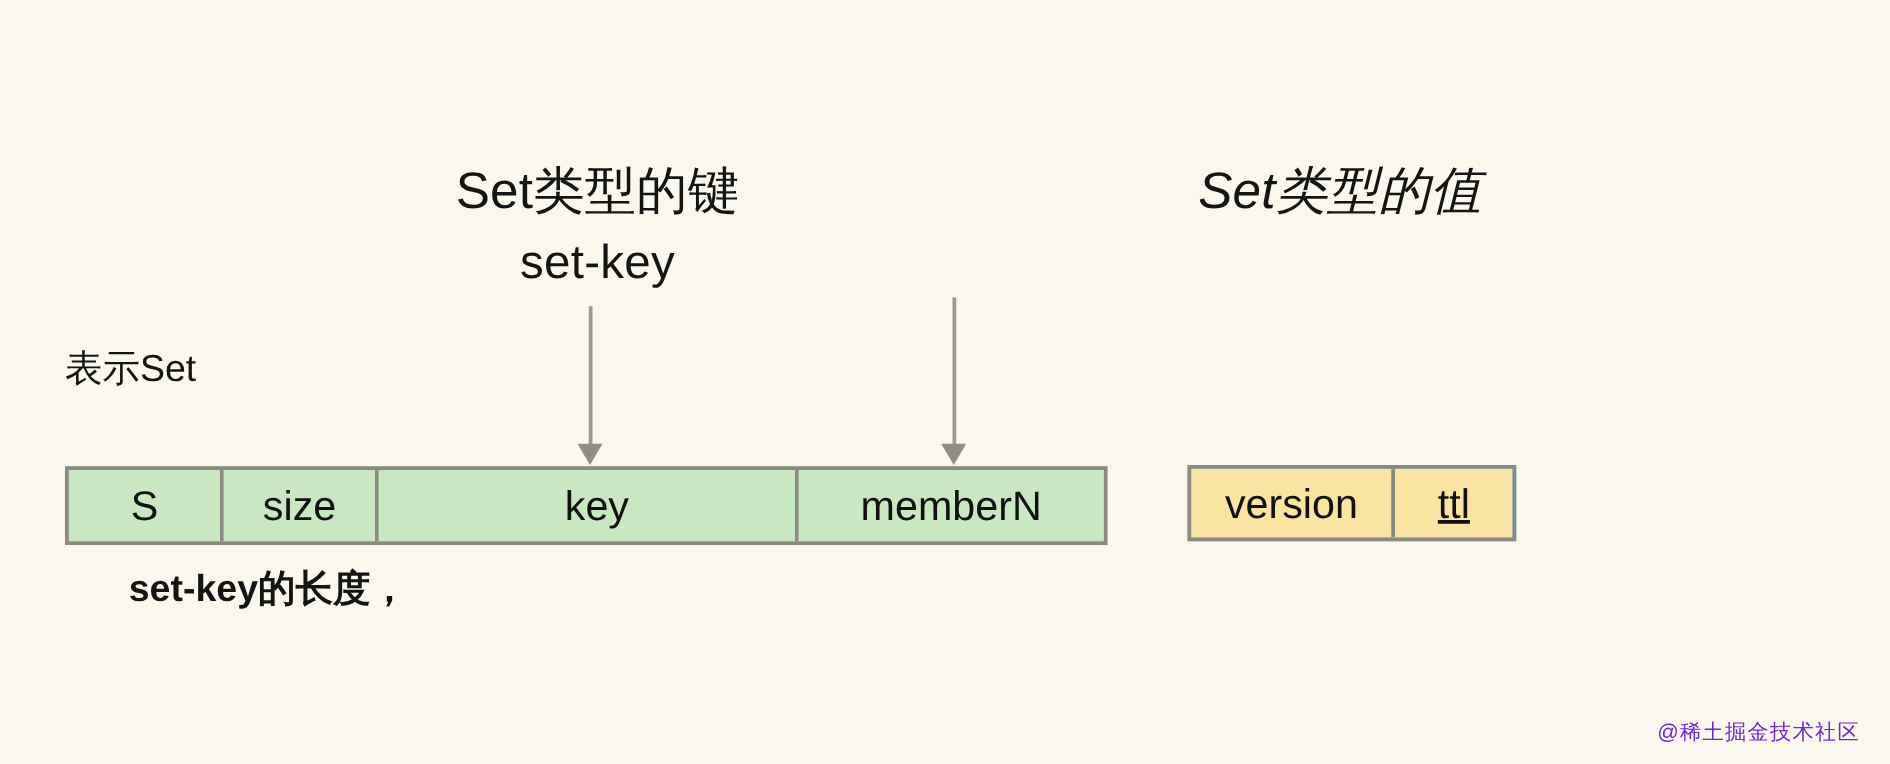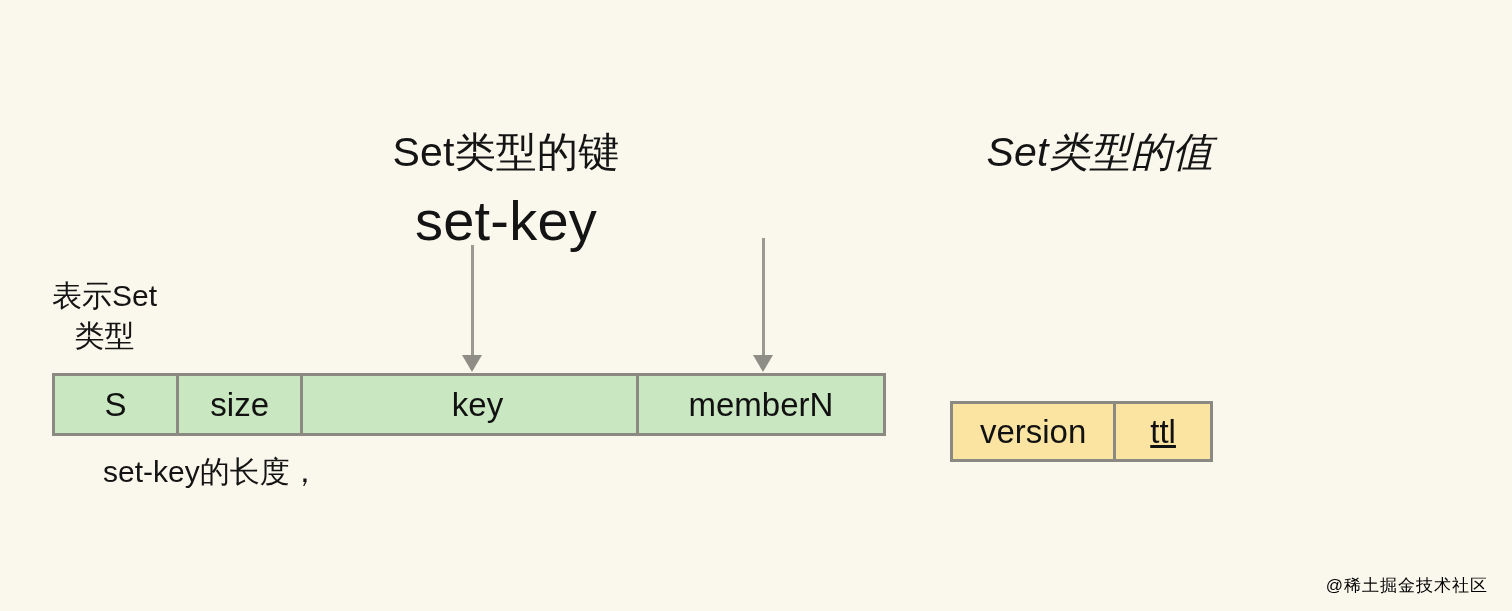--- a/index.html
+++ b/index.html
@@ -25,30 +25,29 @@
   .txt {
     position: absolute;
     white-space: nowrap;
     color: #141414;
     font-weight: 400;
     line-height: 1.18;
   }
   .txt.center {
     text-align: center;
     transform: translateX(-50%);
-    margin-left: 28px;
   }
 
   
   .anno-title {
     font-size: 41px;
     letter-spacing: 0.2px;
   }
   .anno-sub {
-    font-size: 56px;
+    font-size: 38px;
     letter-spacing: 0.2px;
   }
 
   
   .side-label {
     font-size: 30px;
     text-align: center;
     line-height: 1.33;
   }
   .side-label span { display: block; text-align: center; }
@@ -89,30 +88,30 @@
     align-items: center;
     justify-content: center;
     font-size: 33px;
     color: #111111;
     border-right: 3px solid #8a8a82;
     height: 100%;
   }
   .cell:last-child { border-right: none; }
   .record.green { background: #c9e7c1; }
   .record.green .cell { background: #c9e7c1; }
-  .record.yellow { background: #7dd3fc; margin-top: 29px; }
+  .record.yellow { background: #7dd3fc; }
   .record.yellow .cell { background: #fbe3a2; }
 
   
   .watermark {
     position: absolute;
     right: 24px;
     bottom: 14px;
     font-size: 17px;
-    color: #000000;
+    color: #6d28d9;
     letter-spacing: 1px;
     white-space: nowrap;
   }
 </style>
 </head>
 <body>
 
 <div id="canvas">
 
   <div class="txt center anno-title" style="left:478px; top:128px;">Set类型的键</div>
@@ -125,34 +124,33 @@
     <div class="head" style="top:110px;"></div>
   </div>
 
   <div class="arrow" style="left:762px; top:238px;">
     <div class="shaft" style="height:119px;"></div>
     <div class="head" style="top:117px;"></div>
   </div>
 
   <div class="txt side-label" style="left:52px; top:276px;">
     <span>表示Set</span>
-    <span>类型</span>
   </div>
 
   <div class="record green" style="left:52px; top:373px; width:834px; height:63px;">
     <div class="cell" style="width:125px;">S</div>
     <div class="cell" style="width:125px;">size</div>
     <div class="cell" style="width:338px;padding-left:16px;">key</div>
     <div class="cell" style="width:246px;">memberN</div>
   </div>
 
   <div class="record yellow" style="left:950px; top:372px; width:263px; height:61px;">
     <div class="cell" style="width:167px;">version</div>
     <div class="cell" style="width:96px;text-decoration:underline;">ttl</div>
   </div>
 
-  <div class="txt side-label" style="left:103px; top:452px;">
+  <div class="txt side-label" style="left:103px; top:452px;font-weight:bold;">
     <span>set-key的长度，</span>
   </div>
 
   <div class="watermark">@稀土掘金技术社区</div>
 
 </div>
 
 </body></html>

